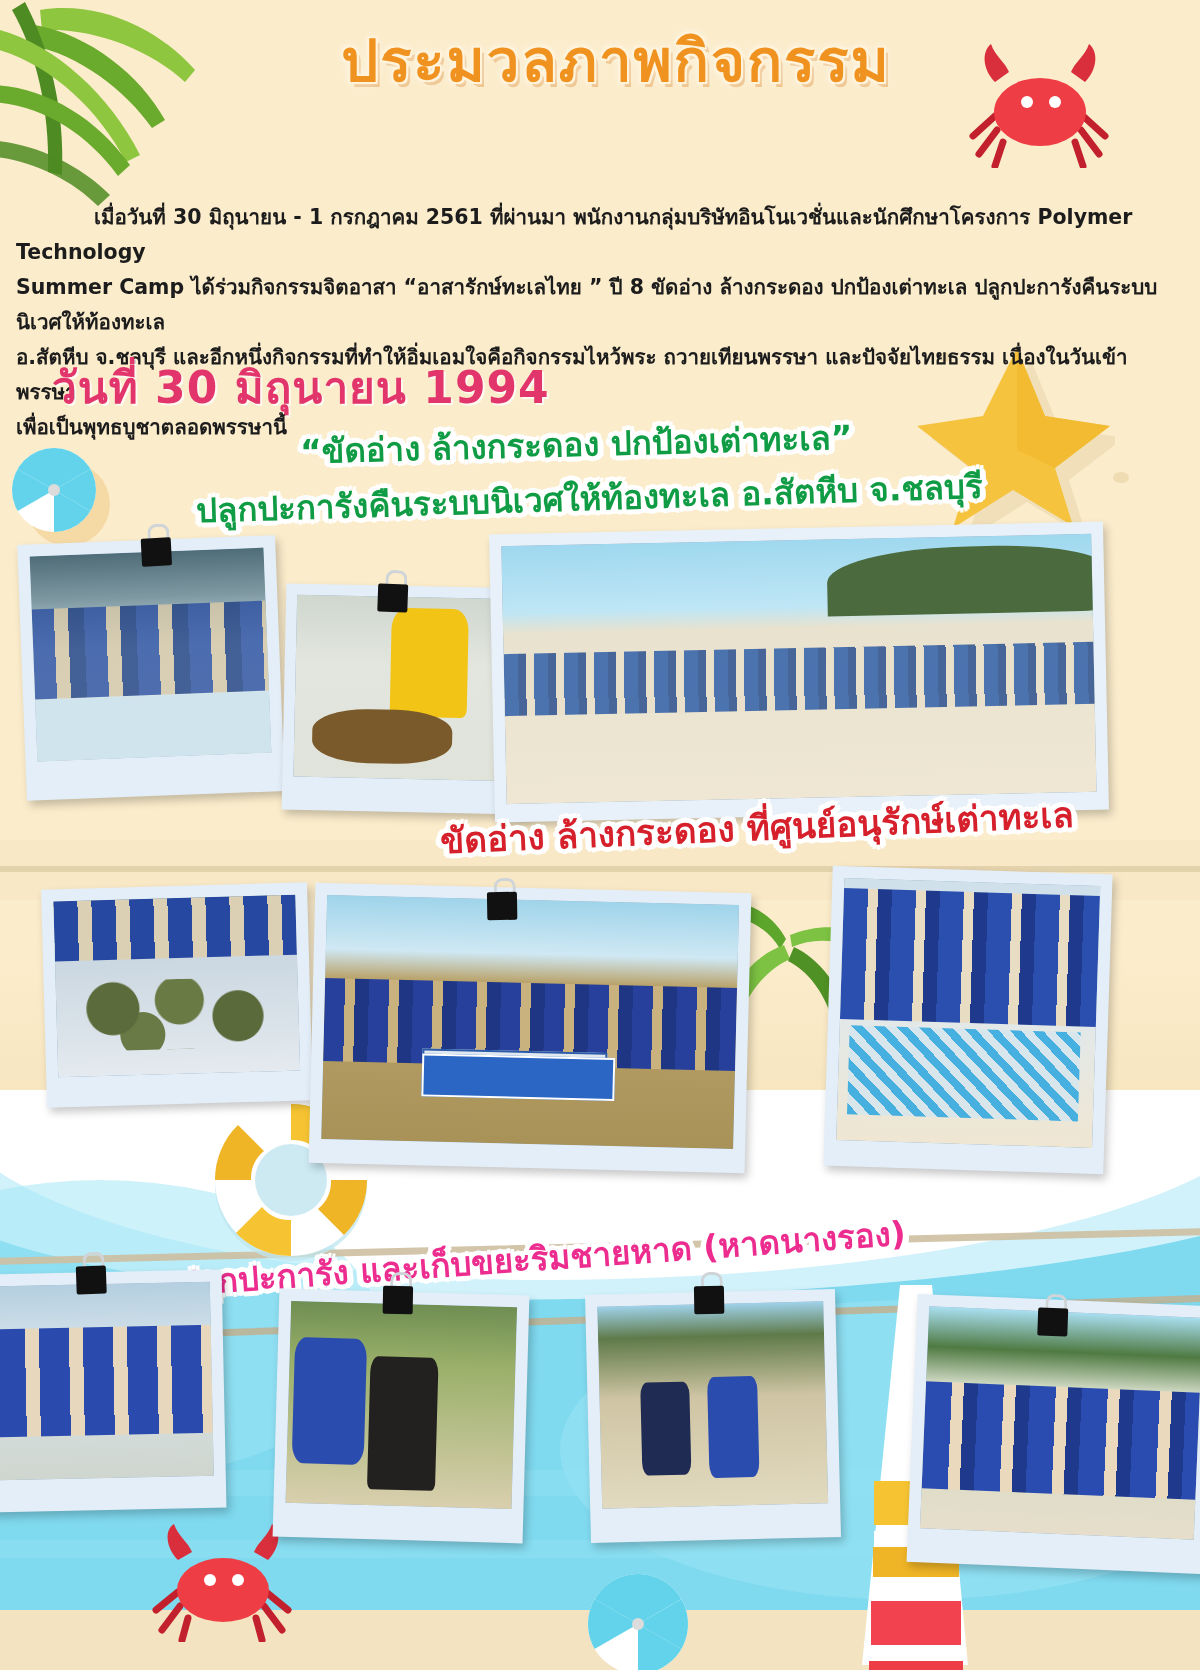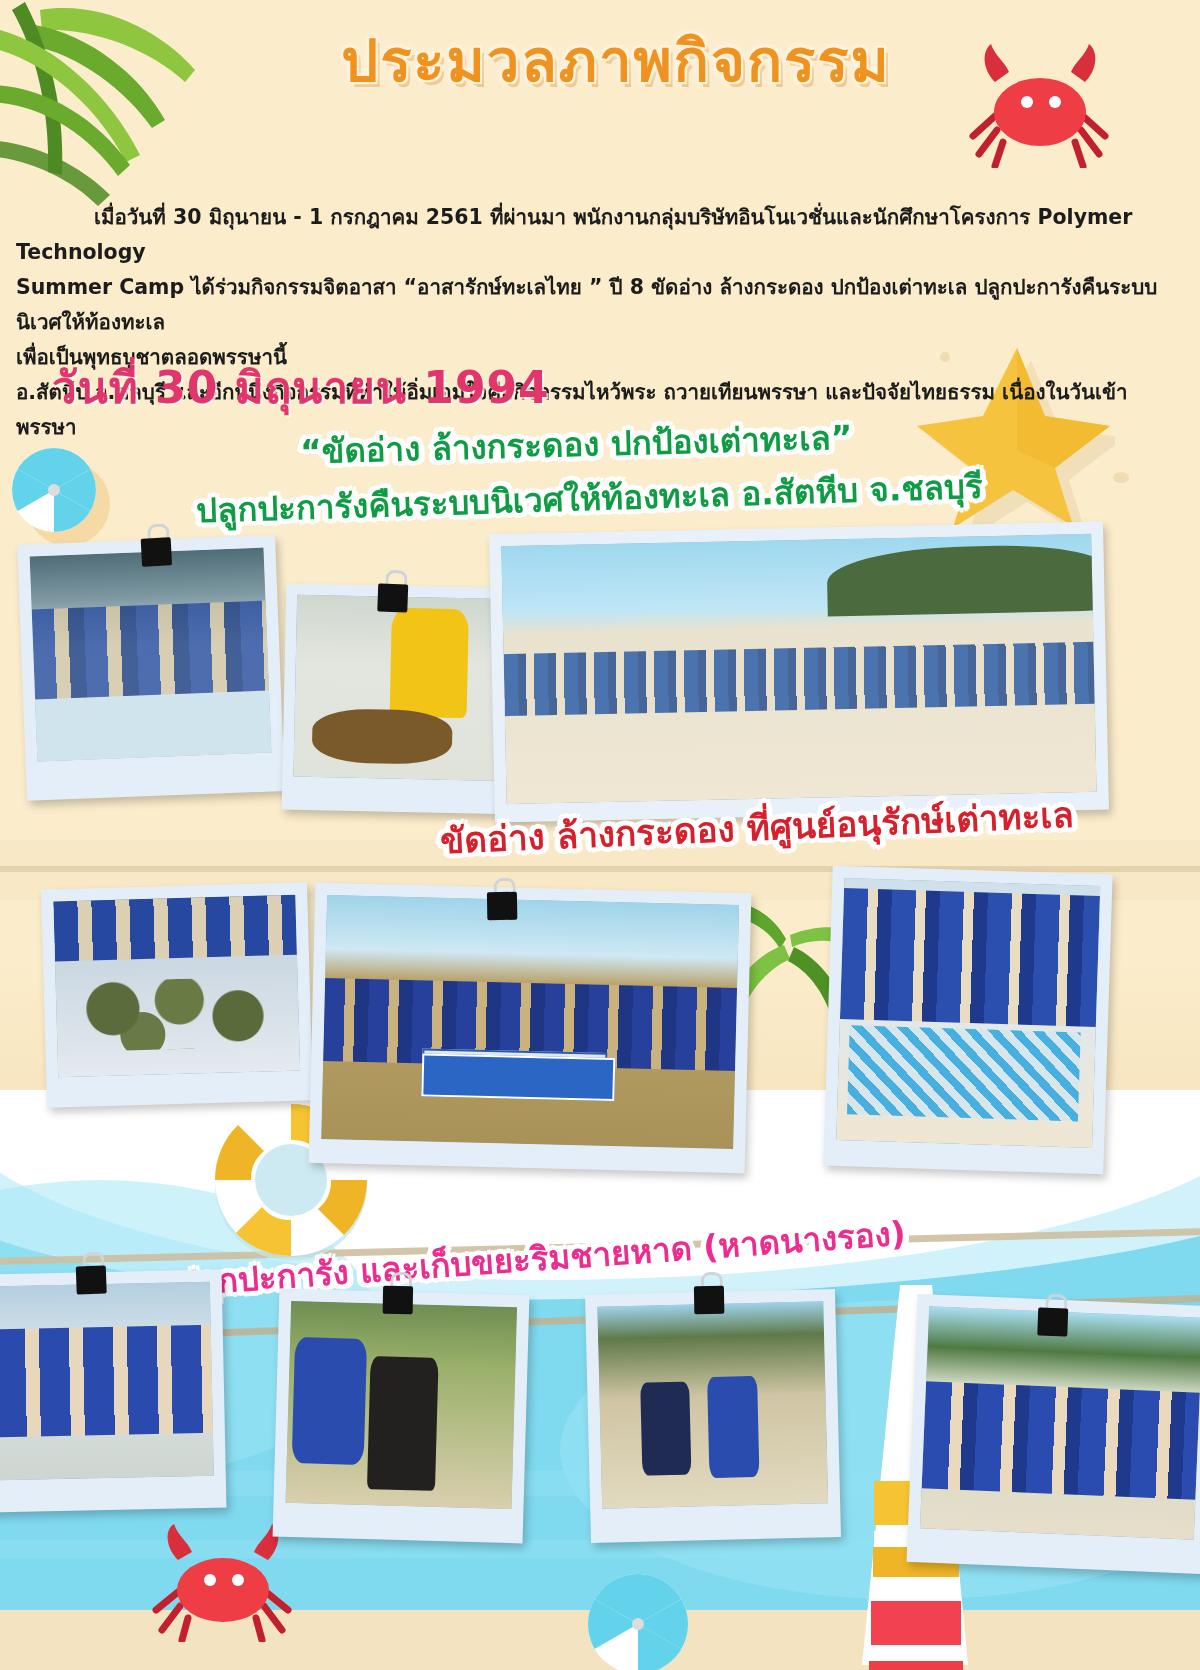--- a/index.html
+++ b/index.html
@@ -279,22 +279,22 @@
     <i style="transform:rotate(180deg) skewY(30deg);"></i>
     <i style="transform:rotate(300deg) skewY(30deg);"></i>
     <span class="hub"></span>
   </div>
 
   <div class="title1">ประมวลภาพกิจกรรม</div>
 
   <div class="para">
     <span class="ln first">เมื่อวันที่ 30 มิถุนายน - 1 กรกฎาคม 2561 ที่ผ่านมา พนักงานกลุ่มบริษัทอินโนเวชั่นและนักศึกษาโครงการ Polymer Technology</span>
     <span class="ln">Summer Camp ได้ร่วมกิจกรรมจิตอาสา “อาสารักษ์ทะเลไทย ” ปี 8  ขัดอ่าง ล้างกระดอง ปกป้องเต่าทะเล ปลูกปะการังคืนระบบนิเวศให้ท้องทะเล</span>
+    <span class="ln">อ.สัตหีบ จ.ชลบุรี และอีกหนึ่งกิจกรรมที่ทำให้อิ่มเอมใจคือกิจกรรมไหว้พระ ถวายเทียนพรรษา  และปัจจัยไทยธรรม เนื่องในวันเข้าพรรษา</span>
     <span class="ln">เพื่อเป็นพุทธบูชาตลอดพรรษานี้</span>
-    <span class="ln">อ.สัตหีบ จ.ชลบุรี และอีกหนึ่งกิจกรรมที่ทำให้อิ่มเอมใจคือกิจกรรมไหว้พระ ถวายเทียนพรรษา  และปัจจัยไทยธรรม เนื่องในวันเข้าพรรษา</span>
   </div>
 
   <div class="date-head">วันที่ 30 มิถุนายน 1994</div>
 
   <div class="cap green" style="left:300px;top:418px;transform:rotate(-1.5deg);">“ขัดอ่าง ล้างกระดอง ปกป้องเต่าทะเล”</div>
   <div class="cap green" style="left:196px;top:472px;transform:rotate(-1.8deg);">ปลูกปะการังคืนระบบนิเวศให้ท้องทะเล อ.สัตหีบ จ.ชลบุรี</div>
 
   <div class="polaroid" style="left:22px;top:540px;width:258px;height:256px;transform:rotate(-2.2deg);">
     <div class="inner" style="left:12px;top:12px;width:234px;height:205px;">
       <div class="ph pool"></div>

